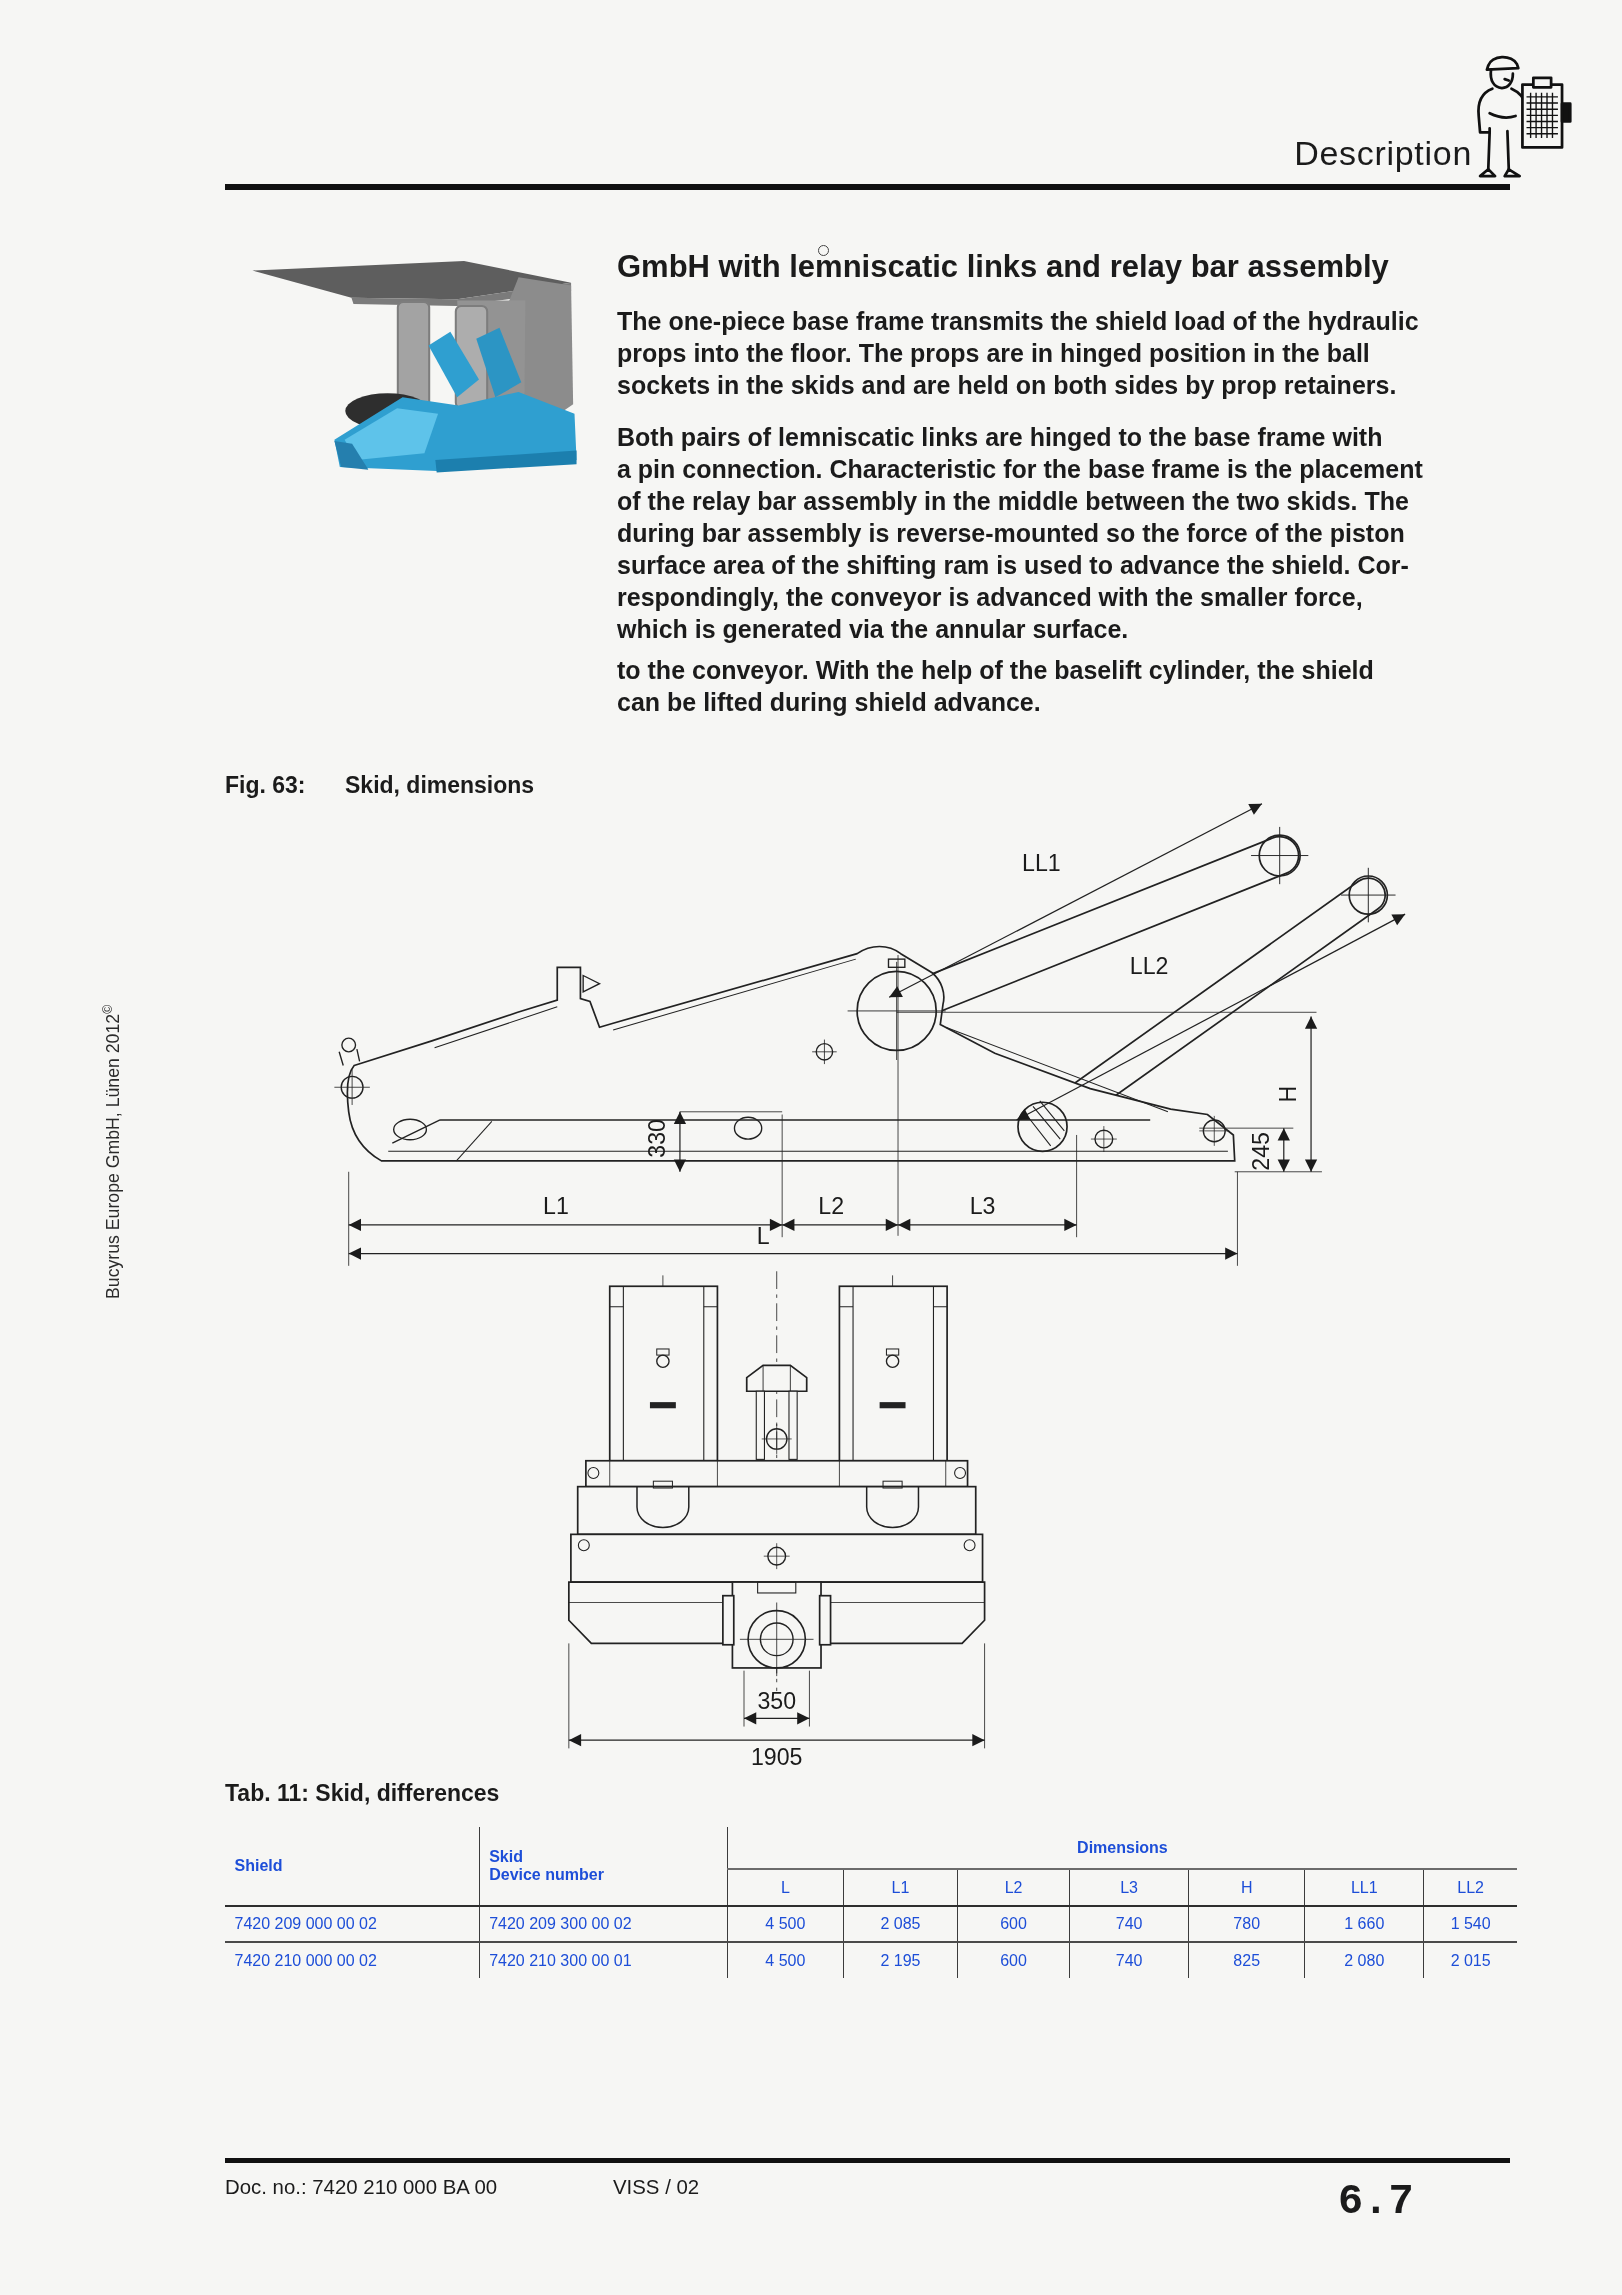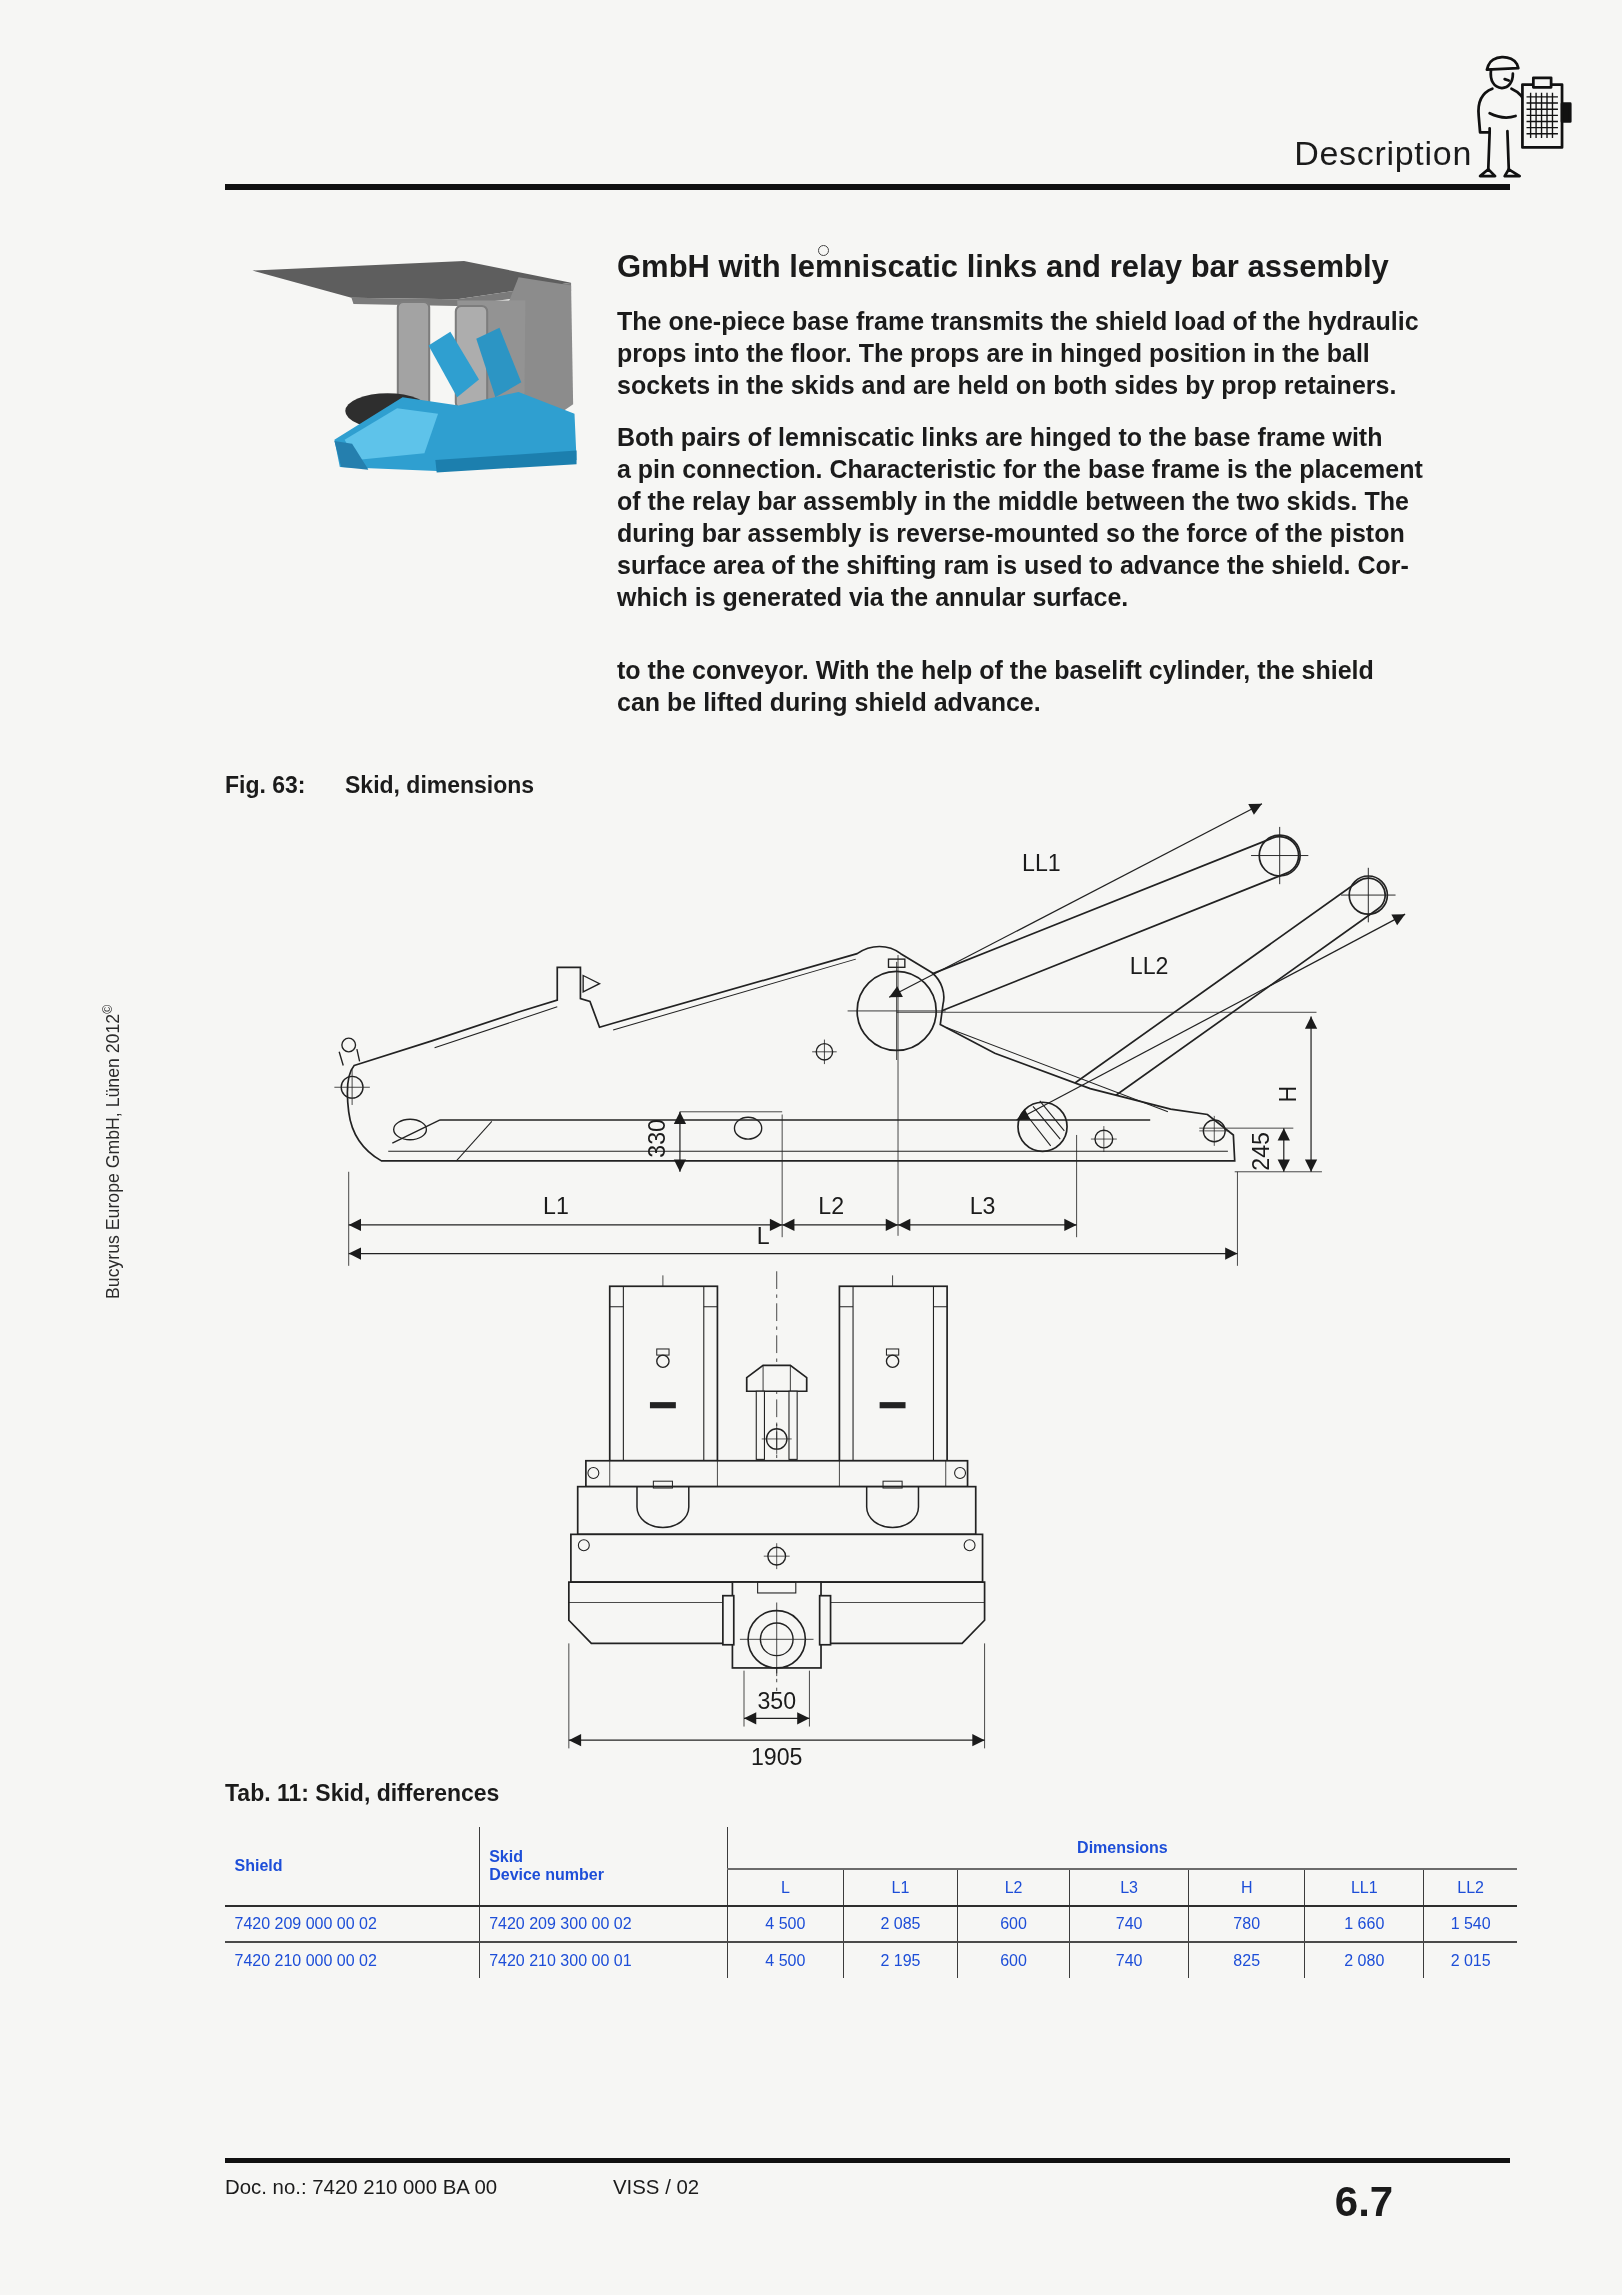--- a/index.html
+++ b/index.html
@@ -111,20 +111,21 @@
     <div class="bodyline">props into the floor. The props are in hinged position in the ball</div>
     <div class="bodyline">sockets in the skids and are held on both sides by prop retainers.</div>
   </div>
 
   <div class="abs" style="top:421px;left:617px;">
     <div class="bodyline">Both pairs of lemniscatic links are hinged to the base frame with</div>
     <div class="bodyline">a pin connection. Characteristic for the base frame is the placement</div>
     <div class="bodyline">of the relay bar assembly in the middle between the two skids. The</div>
     <div class="bodyline">during bar assembly is reverse-mounted so the force of the piston</div>
     <div class="bodyline">surface area of the shifting ram is used to advance the shield. Cor-</div>
+    <div class="bodyline">respondingly, the conveyor is advanced with the smaller force,</div>
     <div class="bodyline">which is generated via the annular surface.</div>
   </div>
 
   <div class="abs" style="top:654px;left:617px;">
     <div class="bodyline">to the conveyor. With the help of the baselift cylinder, the shield</div>
     <div class="bodyline">can be lifted during shield advance.</div>
   </div>
 
   <div class="abs caption" style="top:772px;left:225px;">Fig. 63:</div>
   <div class="abs caption" style="top:772px;left:345px;">Skid, dimensions</div>
@@ -348,16 +349,16 @@
       <td class="ctr vl">825</td>
       <td class="ctr vl">2 080</td>
       <td class="ctr vl">2 015</td>
     </tr>
   </tbody>
     </table>
 
   <div class="abs footer-rule" style="top:2158px;left:225px;width:1285px;"></div>
   <div class="abs footer-text" style="top:2176px;left:225px;">Doc. no.: 7420 210 000 BA 00</div>
   <div class="abs footer-text" style="top:2176px;left:613px;">VISS / 02</div>
-  <div class="abs page-number" style="top:2178px;left:1262px;width:204px;text-align:center;">6.7</div>
+  <div class="abs page-number" style="top:2178px;left:1338px;width:204px;text-align:left;font-family:Liberation Mono, monospace;">6.7</div>
 
 </div>
 
 
 </body></html>

